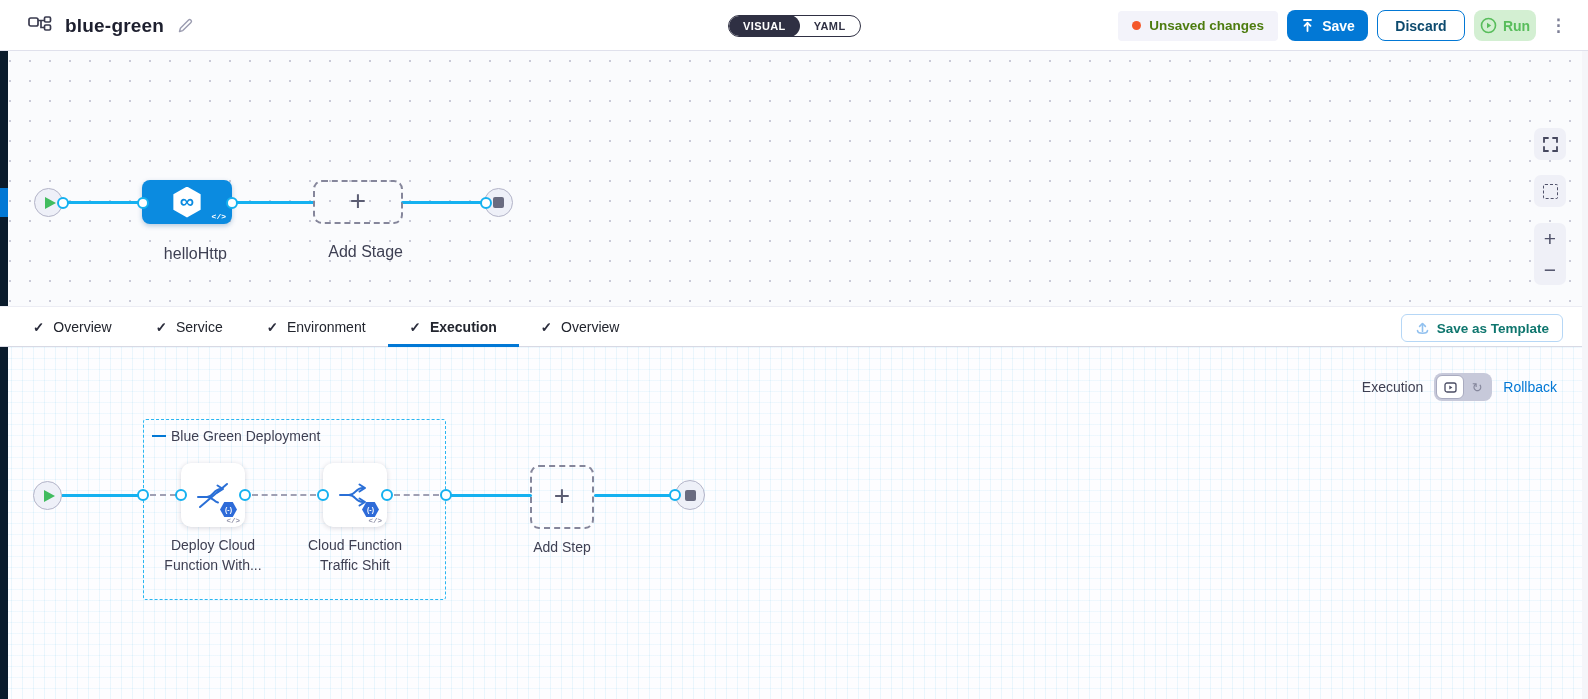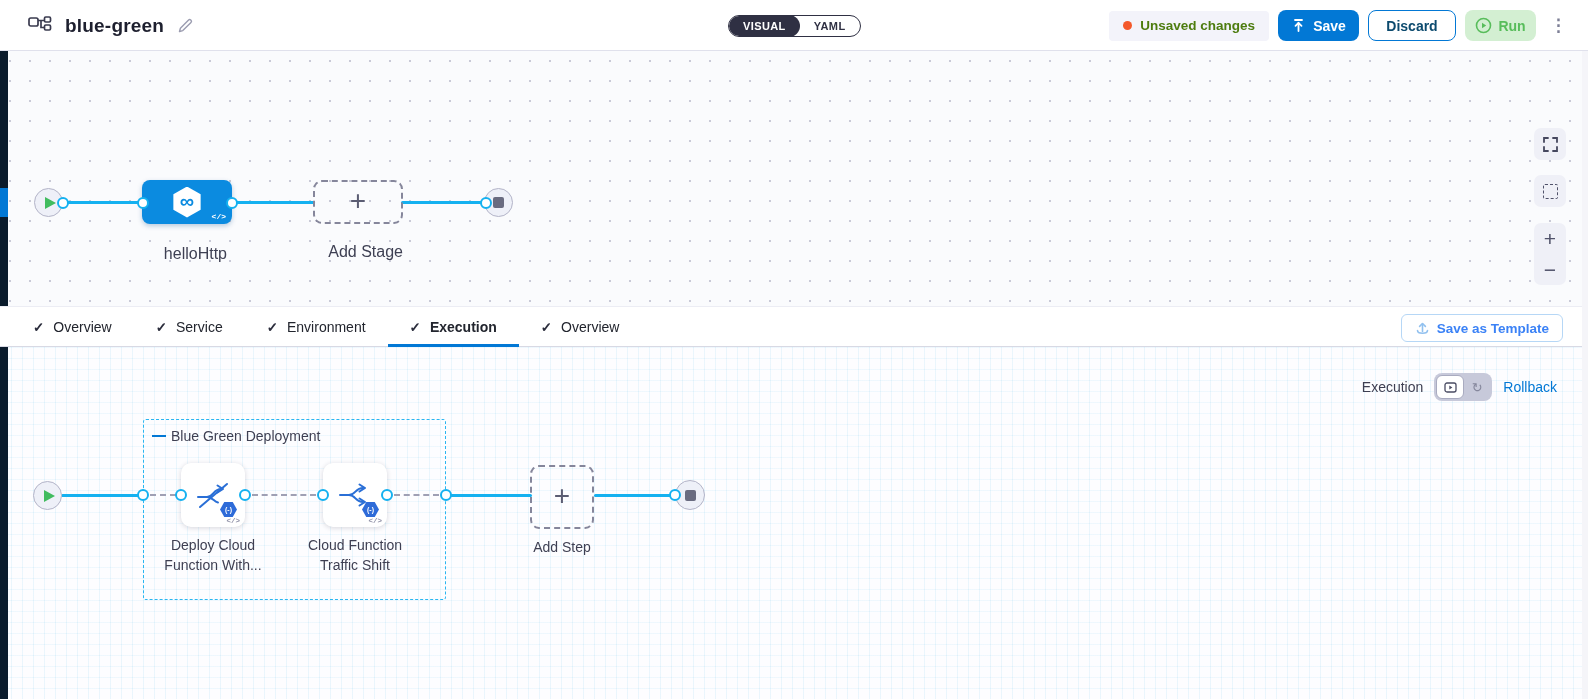--- a/index.html
+++ b/index.html
@@ -20,21 +20,21 @@
   .mode-opt.active { background:#2f3043; color:#fff; border-radius:12px; }
 
   .topbar-right { position:absolute; right:16px; top:0; height:51px; display:flex; align-items:center; gap:9px; }
   .unsaved { background:#f3f3fa; border-radius:4px; height:30px; display:flex; align-items:center; gap:8px;
              padding:0 14px; color:#4d7c0f; font-weight:700; font-size:13.5px; }
   .unsaved-dot { width:9px; height:9px; border-radius:50%; background:#f4582a; }
   .btn { height:31px; border-radius:8px; border:none; display:flex; align-items:center; justify-content:center;
          font-family:"Liberation Sans",sans-serif; font-size:14px; font-weight:700; cursor:pointer; }
   .btn-save { background:#0278d5; color:#fff; width:81px; gap:7px; }
   .btn-discard { background:#fff; border:1.5px solid #0278d5; color:#0c4a6e; width:88px; }
-  .btn-run { background:#d3efd2; color:#58bd5b; width:71px; gap:6px; }
+  .btn-run { background:#d3efd2; color:#58bd5b; width:62px; gap:6px; }
   .kebab { color:#7d7f96; font-size:17px; font-weight:700; padding:0 5px; line-height:1; cursor:pointer; }
 
   
   .stage-canvas { position:absolute; top:51px; left:0; width:100%; height:255px;
                   background-color:#fafbfd;
                   background-image:radial-gradient(circle,#c9cad7 1.1px,transparent 1.1px);
                   background-size:20px 20px; }
   .rail { position:absolute; left:0; top:0; width:8px; height:100%; background:#0a1b2c; z-index:6; }
   .rail-accent { position:absolute; left:0; top:137px; width:8px; height:29px; background:#0278d5; }
 
@@ -74,21 +74,21 @@
   
   .tabbar { position:absolute; top:306px; left:0; width:100%; height:41px; background:#fff;
             border-top:1px solid #ecedf4; border-bottom:1px solid #d8d9e4; display:flex; align-items:stretch;
             padding-left:11px; z-index:10; }
   .tab { display:flex; align-items:center; gap:9px; padding:0 22px; font-size:14px; color:#22252e;
          position:relative; cursor:pointer; }
   .tab-check { font-size:13.5px; font-weight:700; color:#2b2d3c; }
   .tab.active { font-weight:700; }
   .tab.active::after { content:""; position:absolute; left:0; right:0; bottom:-1px; height:3px; background:#0278d5; }
   .save-template { position:absolute; right:25px; top:7px; height:28px; border:1px solid #b6d7f6; border-radius:6px;
-                   background:#fff; color:#3b82f6; font-size:13.5px; font-weight:700; display:flex;
+                   background:#fff; color:#0f766e; font-size:13.5px; font-weight:700; display:flex;
                    align-items:center; gap:7px; padding:0 13px; cursor:pointer; font-family:"Liberation Sans",sans-serif;}
 
   
   .exec-canvas { position:absolute; top:347px; left:0; width:100%; height:352px;
                  background-color:#fdfdff;
                  background-image:linear-gradient(to right,rgba(13,160,226,.08) 1px,transparent 1px),
                                   linear-gradient(to bottom,rgba(13,160,226,.06) 1px,transparent 1px);
                  background-size:11px 11px; }
   .exec-mode-row { position:absolute; top:26px; right:31px; height:28px; display:flex; align-items:center;
                    gap:11px; z-index:5; }

